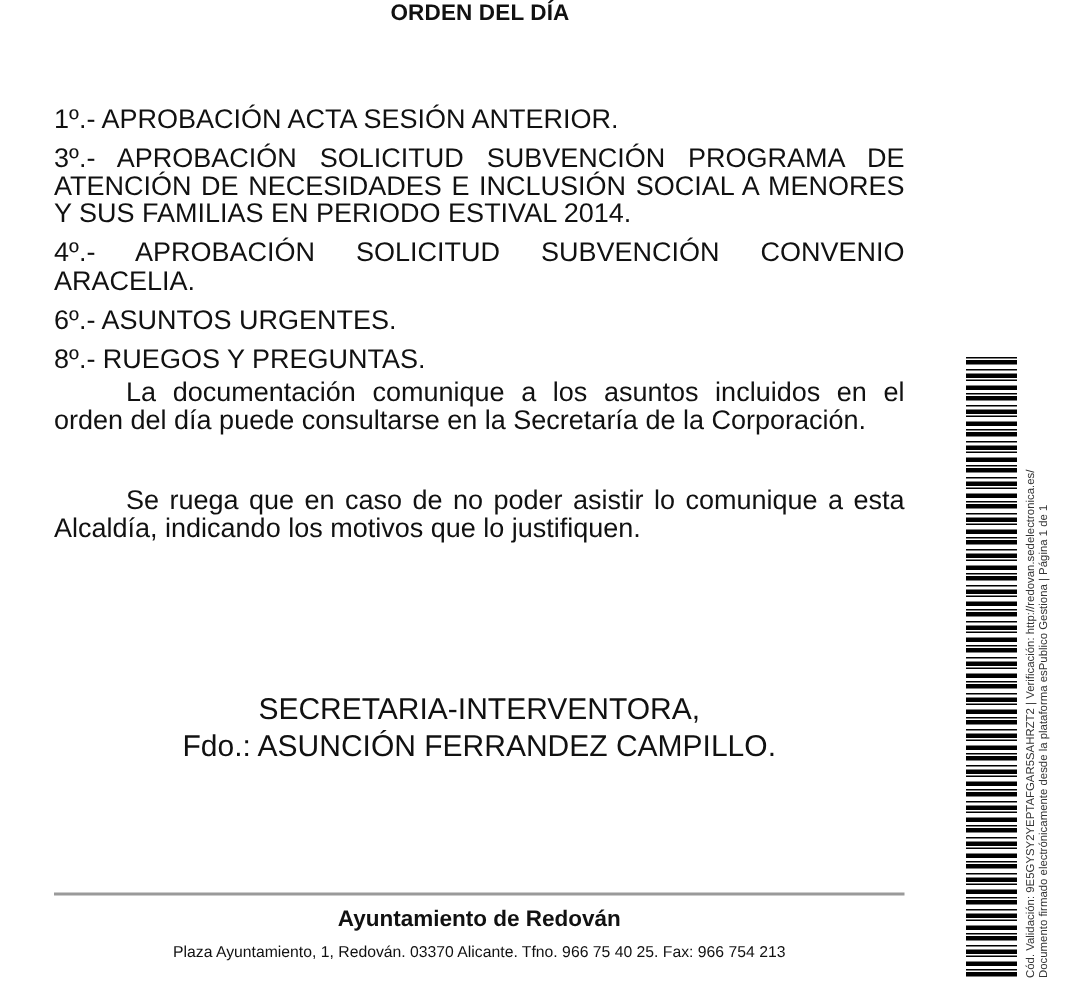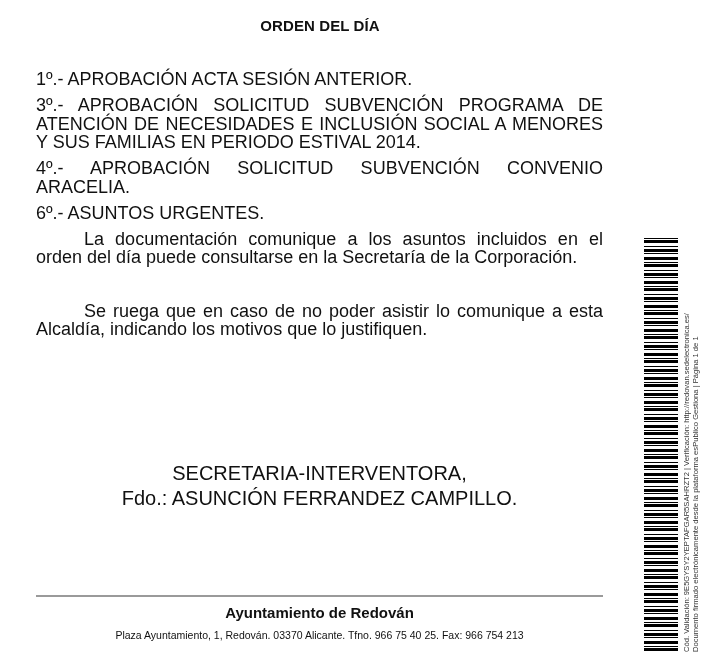--- a/index.html
+++ b/index.html
@@ -1,18 +1,18 @@
 <!DOCTYPE html>
 <html><head>
 <meta charset="utf-8">
 <style>
   html, body { margin: 0; padding: 0; background: #ffffff; }
   body { width: 711px; height: 662px; position: relative; overflow: hidden;
          font-family: "Liberation Sans", sans-serif; color: #111; }
-  .title { position: absolute; left: 0; width: 640px; top: 17px; text-align: center;
+  .title { position: absolute; left: 0; width: 640px; top: 0; text-align: center;
            font-weight: bold; font-size: 15px; letter-spacing: 0.1px; }
   .body { position: absolute; left: 36px; width: 567px; top: 70px; font-size: 18px; line-height: 18.5px; }
   .item { margin: 0 0 7.5px 0; text-align: justify; text-align-last: left; }
   .para { text-align: justify; text-align-last: left; text-indent: 48px; margin: 0; }
   .gap2 { height: 35px; }
   .sign { position: absolute; left: 36px; width: 567px; text-align: center; font-size: 20px; }
   .sign1 { top: 462px; }
   .sign2 { top: 487px; }
   .rule { position: absolute; left: 36px; width: 567px; top: 595px; height: 0; border-top: 2px solid #9a9a9a; }
   .org { position: absolute; left: 36px; width: 567px; top: 604px; text-align: center; font-weight: bold; font-size: 15px; }
@@ -24,20 +24,21 @@
 </head>
 <body>
 
 <div class="title">ORDEN DEL DÍA</div>
 
 <div class="body">
   <p class="item">1º.- APROBACIÓN ACTA SESIÓN ANTERIOR.</p>
   <p class="item">3º.- APROBACIÓN SOLICITUD SUBVENCIÓN PROGRAMA DE ATENCIÓN DE NECESIDADES E INCLUSIÓN SOCIAL A MENORES Y SUS FAMILIAS EN PERIODO ESTIVAL 2014.</p>
   <p class="item">4º.- APROBACIÓN SOLICITUD SUBVENCIÓN CONVENIO ARACELIA.</p>
   <p class="item">6º.- ASUNTOS URGENTES.</p>
+  <p class="item" style="margin-bottom:4px">8º.- RUEGOS Y PREGUNTAS.</p>
   <p class="para">La documentación comunique a los asuntos incluidos en el orden del día puede consultarse en la Secretaría de la Corporación.</p>
   <div class="gap2"></div>
   <p class="para">Se ruega que en caso de no poder asistir lo comunique a esta Alcaldía, indicando los motivos que lo justifiquen.</p>
 </div>
 
 <div class="sign sign1">SECRETARIA-INTERVENTORA,</div>
 <div class="sign sign2">Fdo.: ASUNCIÓN FERRANDEZ CAMPILLO.</div>
 
 <div class="rule"></div>
 <div class="org">Ayuntamiento de Redován</div>

